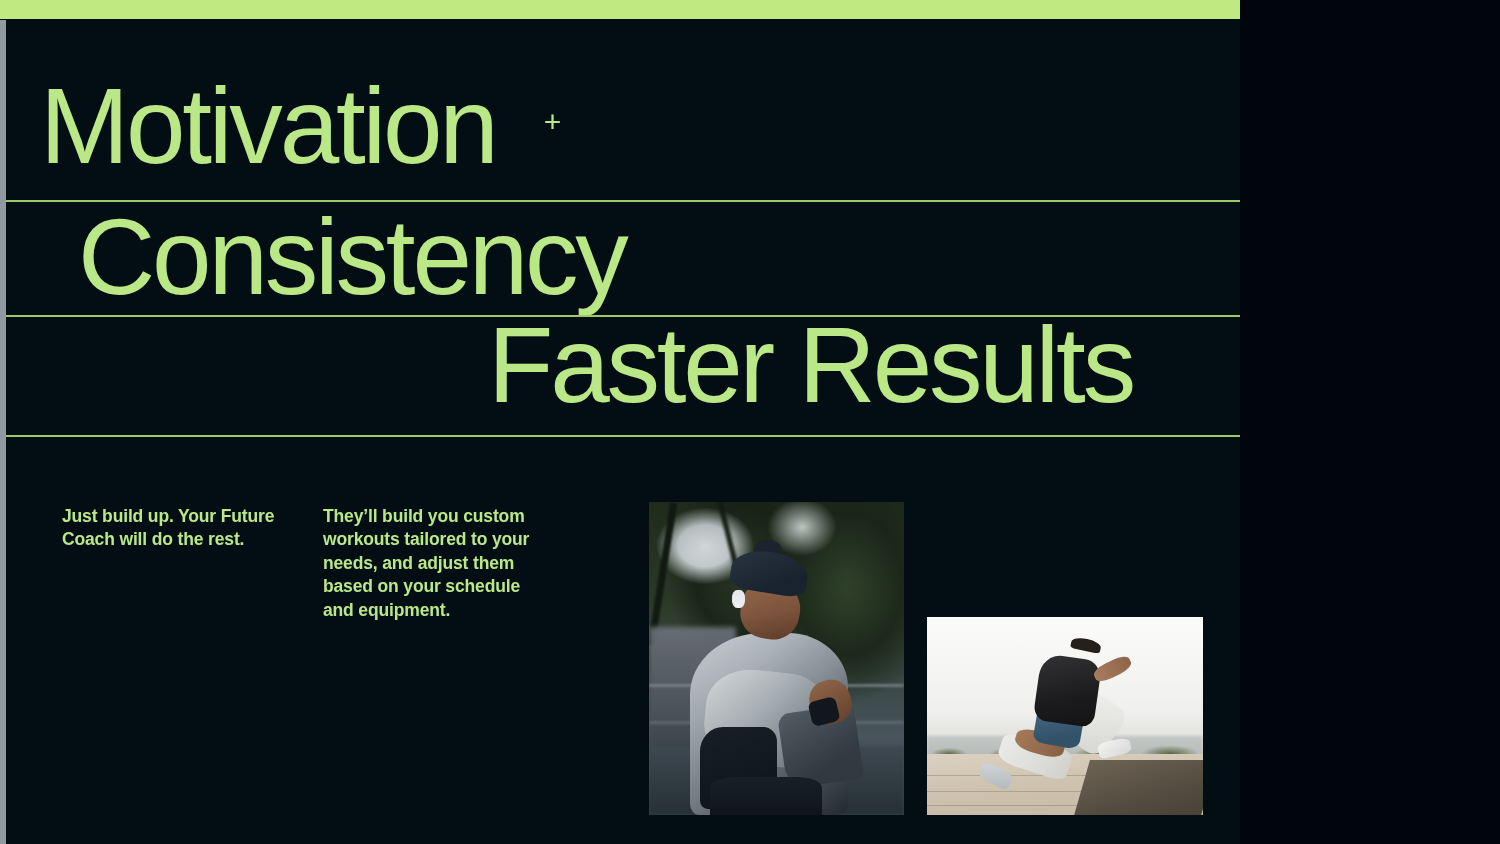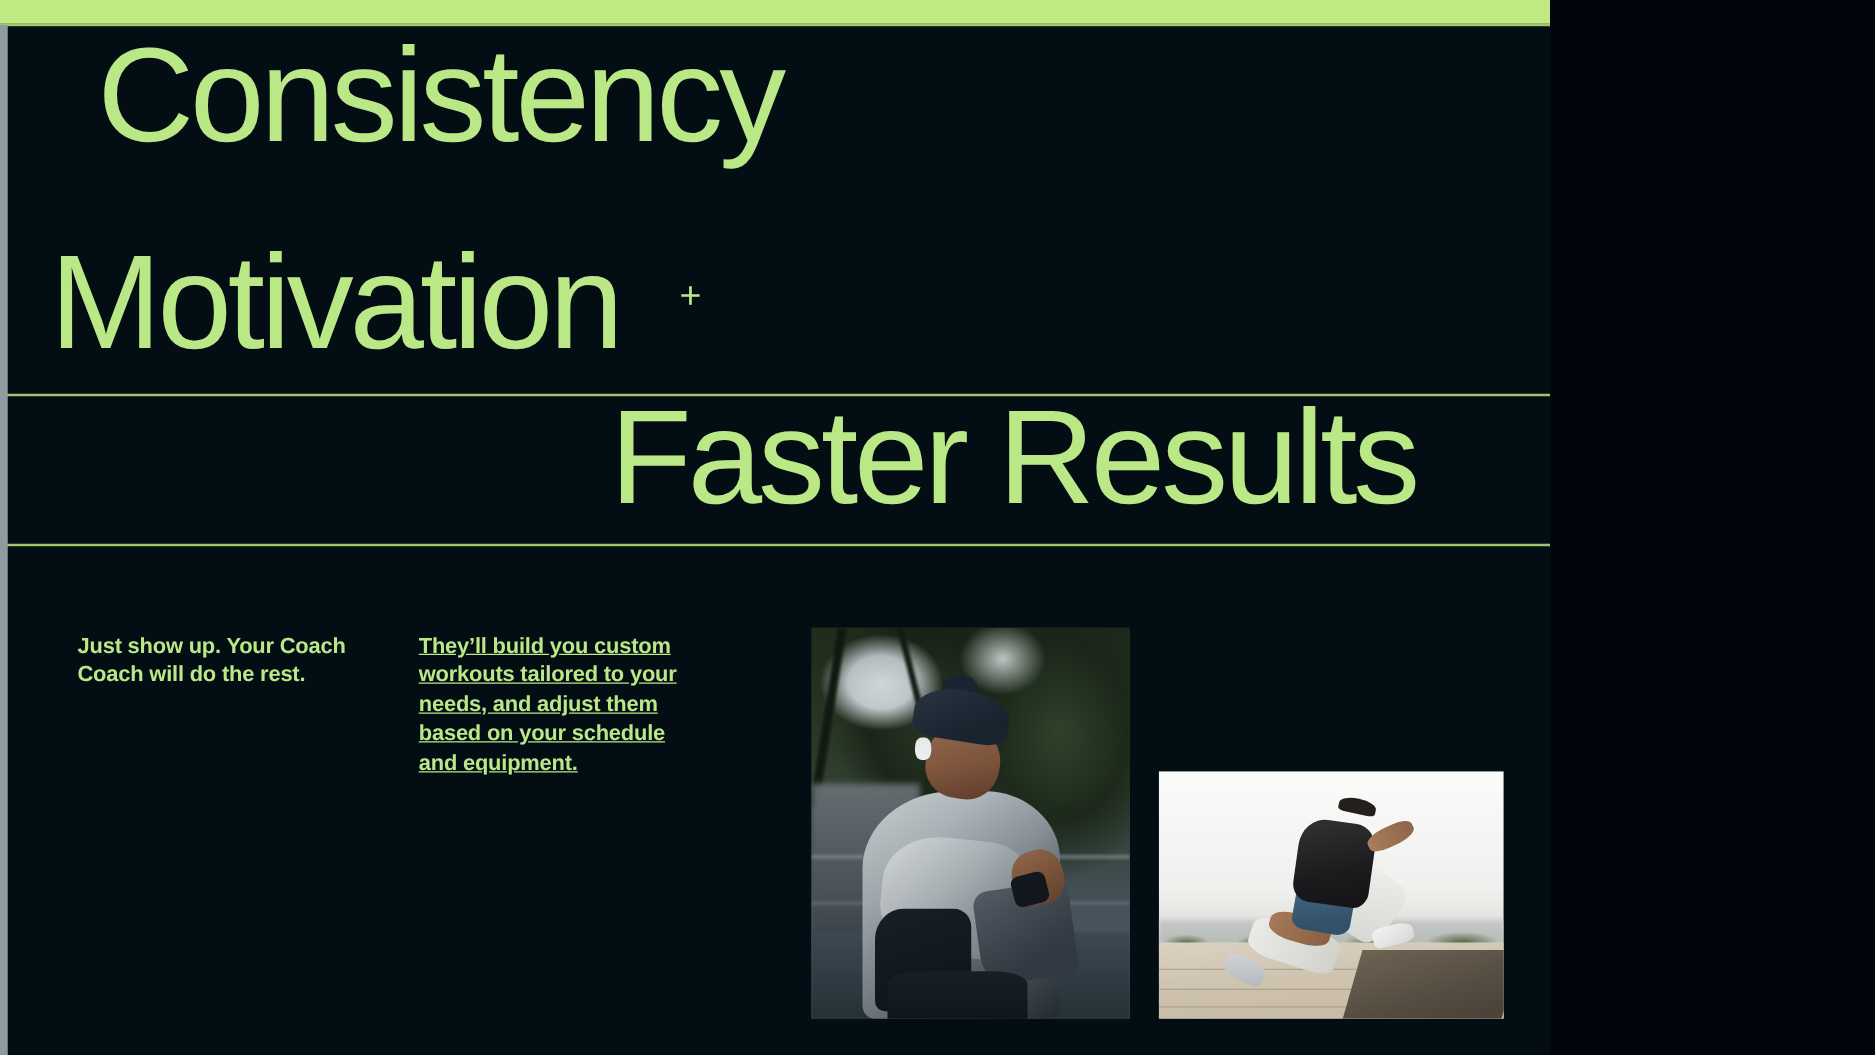--- a/index.html
+++ b/index.html
@@ -133,21 +133,21 @@
 
   .copy-block {
     position:absolute;
     color:#bbe887;
     font-size:17.5px;
     line-height:1.34;
     font-weight:700;
     letter-spacing:-0.15px;
   }
   .copy-block.block-1 { left:62px; top:39px; width:240px; }
-  .copy-block.block-2 { left:335px; top:39px; width:232px;text-decoration:underline; }
+  .copy-block.block-2 { left:323px; top:39px; width:232px; }
 
   
   .photo {
     position:absolute;
     overflow:hidden;
     background:#0a1218;
   }
 
   .photo-runner-watch {
     left:649px; top:502px;
@@ -363,46 +363,46 @@
 <body>
 
 <div class="screen">
 
   <div class="content-column">
 
     <div class="top-accent-bar"></div>
 
     <div class="headline-stack">
 
+      <div class="headline-row row-motivation">
+        <div class="headline-inner">
+          <span class="headline-text">Motivation</span>
+          <span class="plus-icon">+</span>
+        </div>
+      </div>
+
       <div class="headline-row row-consistency">
         <div class="rule rule-top-consistency"></div>
         <div class="headline-inner">
           <span class="headline-text">Consistency</span>
-        </div>
-      </div>
-
-      <div class="headline-row row-motivation">
-        <div class="headline-inner">
-          <span class="headline-text">Motivation</span>
-          <span class="plus-icon">+</span>
         </div>
       </div>
 
       <div class="headline-row row-results">
         <div class="rule rule-top-results"></div>
         <div class="headline-inner">
           <span class="headline-text">Faster Results</span>
         </div>
         <div class="rule rule-bottom-results"></div>
       </div>
 
     </div>
 
     <div class="copy-area">
-      <p class="copy-block block-1">Just show up. Your Coach Coach will do the rest.</p>
+      <p class="copy-block block-1">Just build up. Your Future Coach will do the rest.</p>
       <p class="copy-block block-2">They’ll build you custom workouts tailored to your needs, and adjust them based on your schedule and equipment.</p>
     </div>
 
     <div class="photo photo-runner-watch">
       <div class="p1-sky"></div>
       <div class="p1-branch-a"></div>
       <div class="p1-branch-b"></div>
       <div class="p1-building"></div>
       <div class="p1-railing"></div>
       <div class="p1-railing2"></div>

